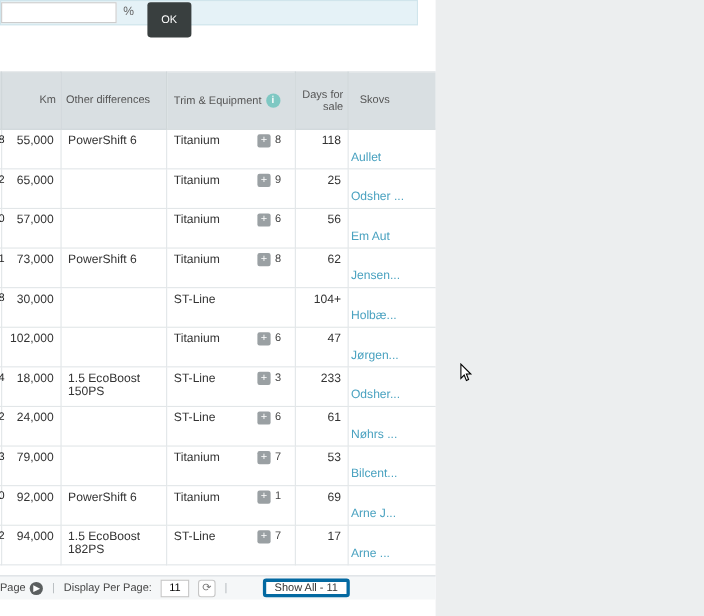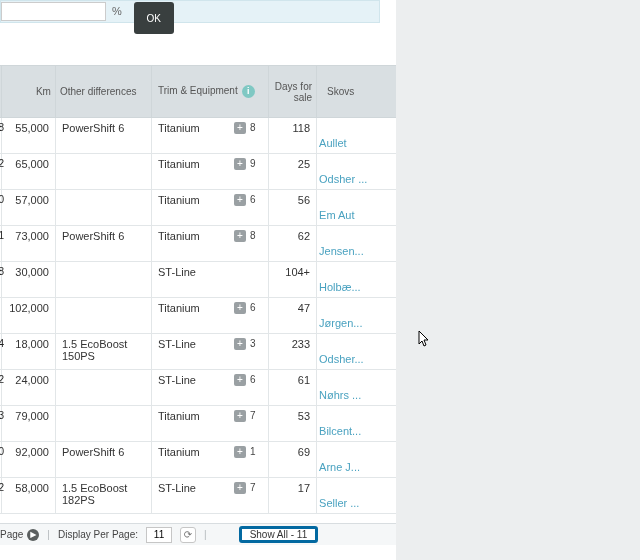--- a/index.html
+++ b/index.html
@@ -332,26 +332,26 @@
           <td class="col-km">92,000</td>
           <td class="col-diff">PowerShift 6</td>
           <td class="col-trim">Titanium<span class="trim-plus">+</span><span class="trim-count">1</span></td>
           <td class="col-days">69</td>
           <td class="col-sell">
             <span class="seller-link">Arne J...</span>
           </td>
         </tr>
         <tr>
           <td class="col-reg">02</td>
-          <td class="col-km">58,000</td>
+          <td class="col-km">94,000</td>
           <td class="col-diff">1.5 EcoBoost 182PS</td>
           <td class="col-trim">ST-Line<span class="trim-plus">+</span><span class="trim-count">7</span></td>
           <td class="col-days">17</td>
           <td class="col-sell">
-            <span class="seller-link">Seller ...</span>
+            <span class="seller-link">Arne ...</span>
           </td>
         </tr>
       </tbody>
   </table>
 
   <div class="pager">
     <span class="lbl-page">Page</span>
     <span class="page-fwd">▶</span>
     <span class="sep">|</span>
     <span>Display Per Page:</span>

